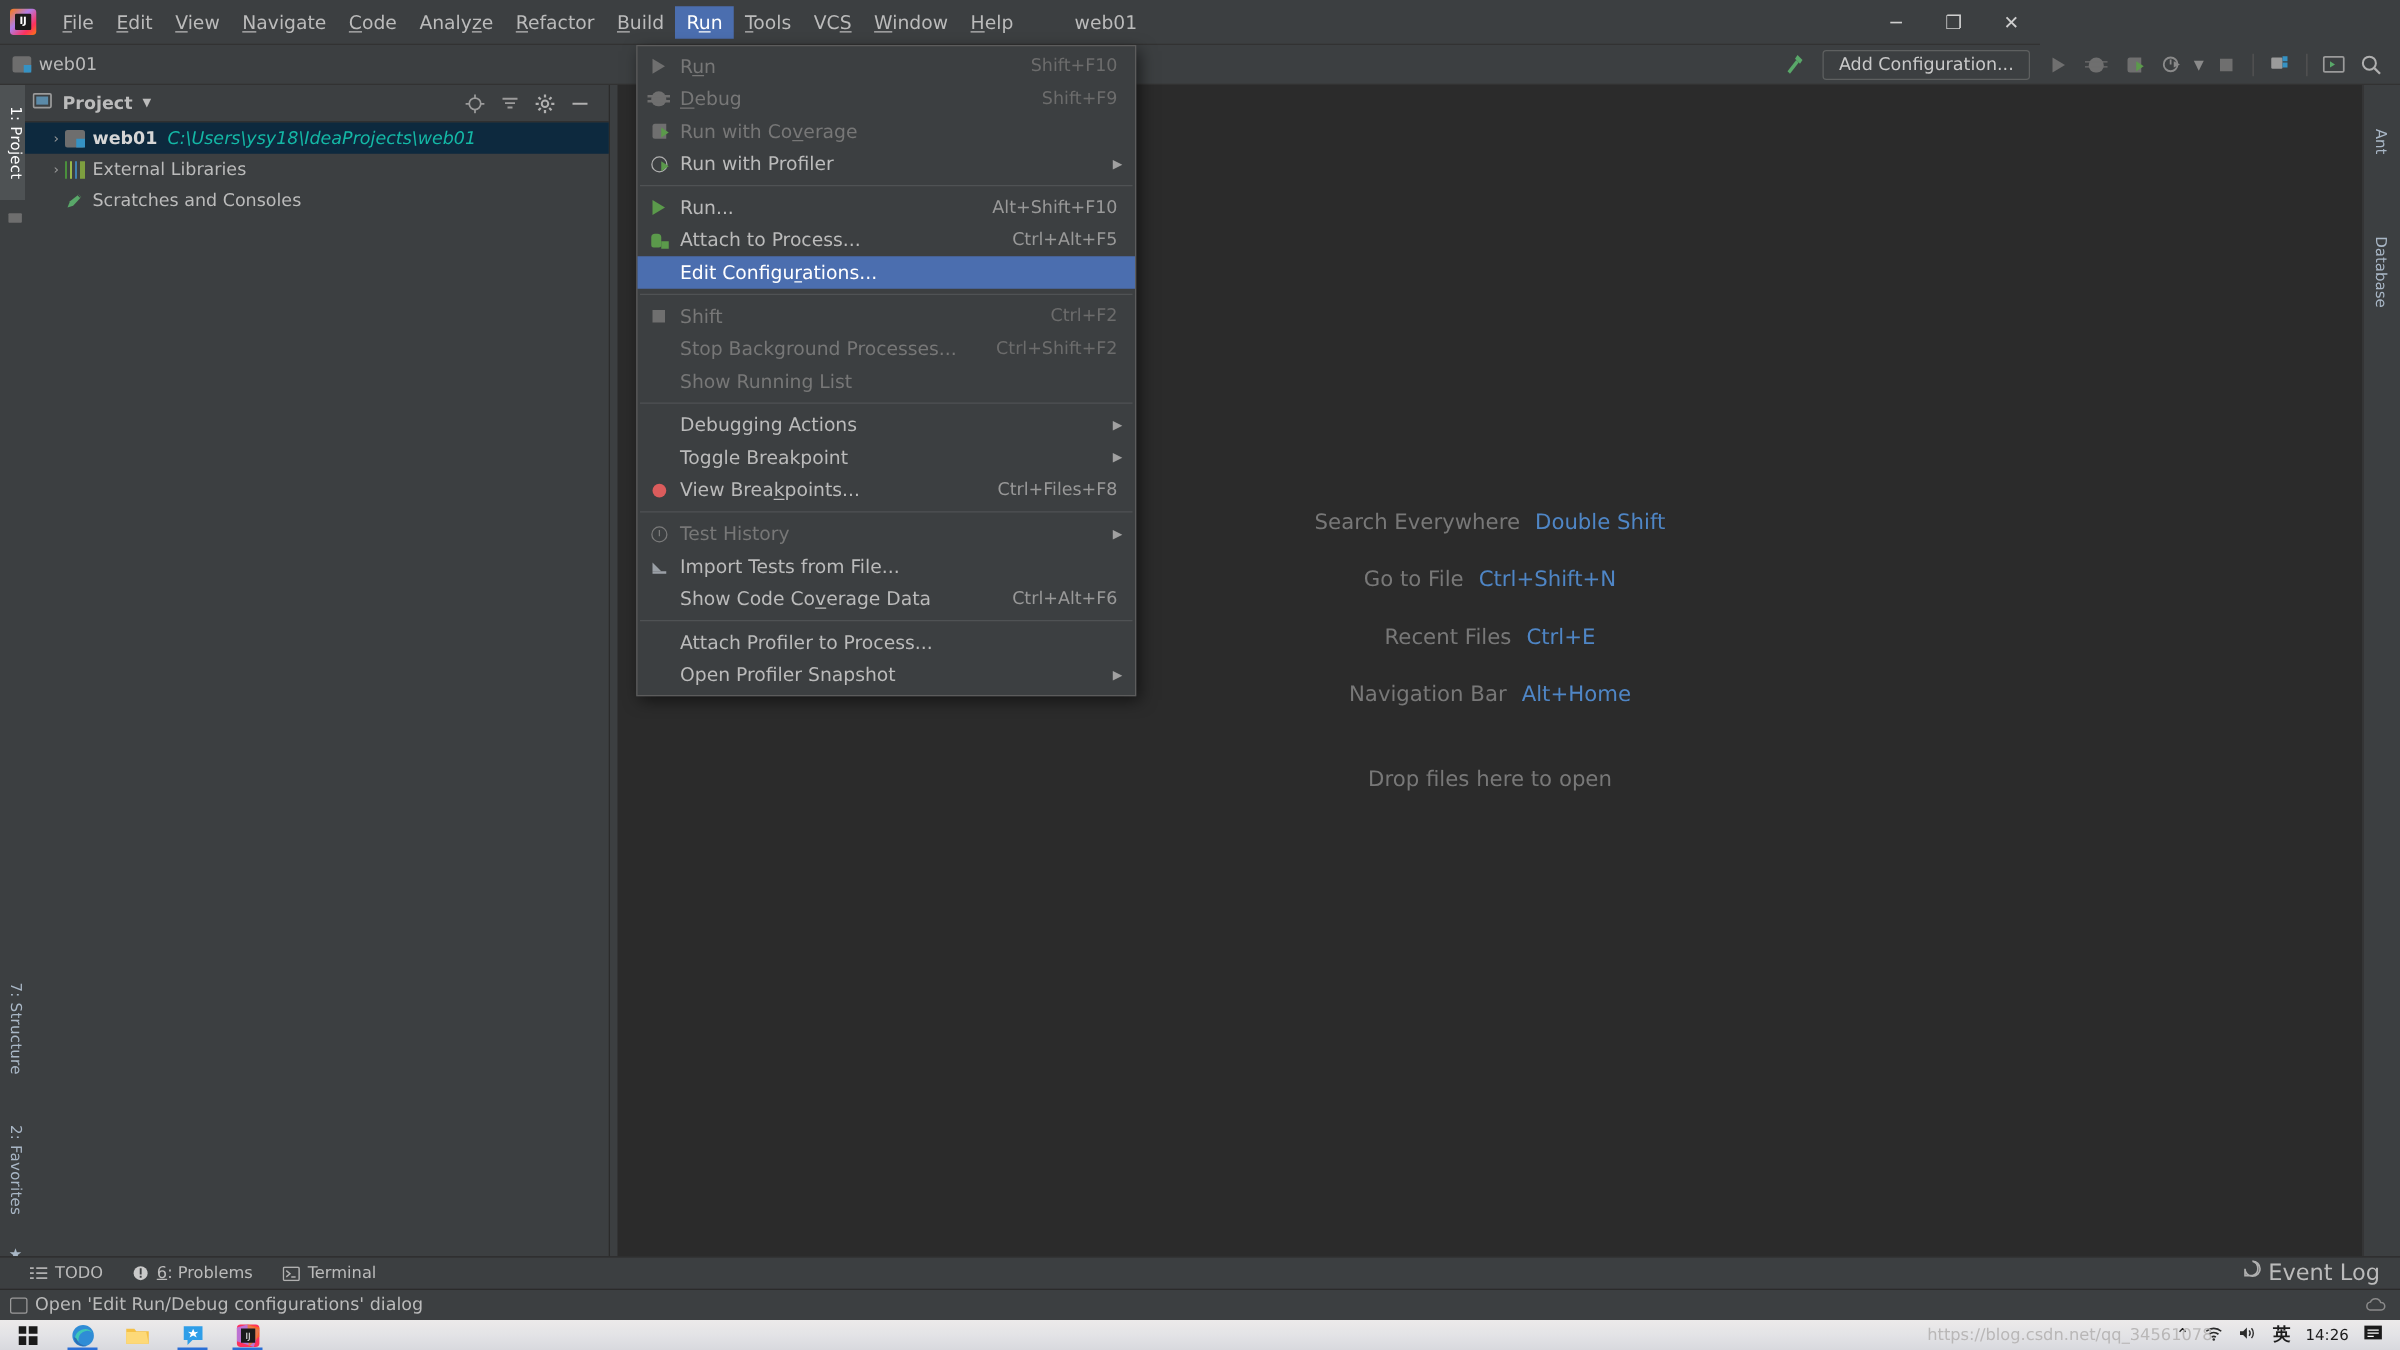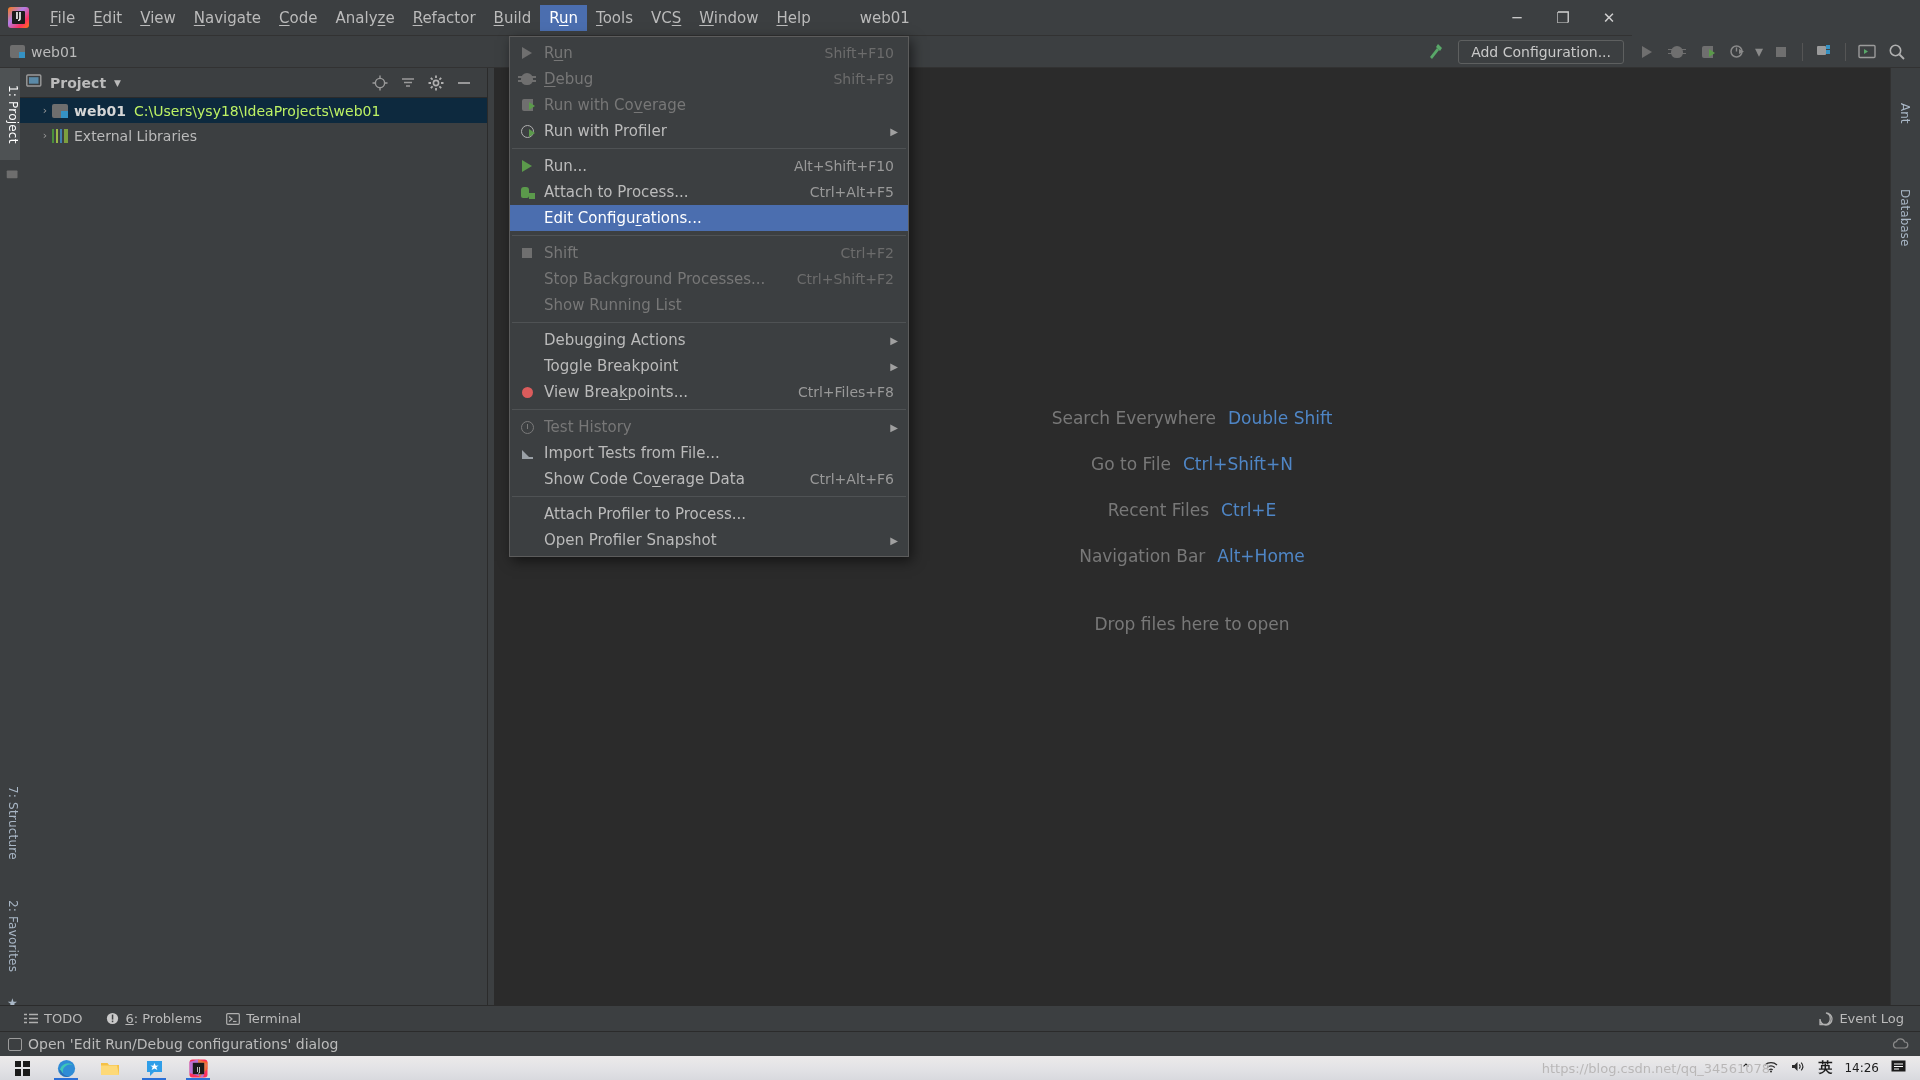--- a/index.html
+++ b/index.html
@@ -123,21 +123,21 @@
     width: 14px; font-size: 11px; color: #9b9b9b; flex: none; text-align: center;
   }
   .node-ic { width:16px; height:14px; margin-right:6px; flex:none; position:relative; }
   .ic-module { background:#6e6e6e; border-radius:2px; }
   .ic-module::after { content:""; position:absolute; right:0; bottom:0; width:7px;height:7px;background:#3592c4;}
   .ic-lib { background:
      linear-gradient(to right,#4a8f3c 0 2px,transparent 2px 4px,#9ab84a 4px 6px,
      transparent 6px 8px,#3f7fb0 8px 10px,transparent 10px 12px,#7d9f3f 12px 14px); }
   .ic-scratch { background: transparent; }
   .node-name { font-weight: 700; color: #d6d6d6; }
-  .node-path { color: #bef264; margin-left: 8px; font-weight: 400; }
+  .node-path { color: #14b8a6; margin-left: 8px; font-weight: 400; font-style: italic; }
 
   
   .editor {
     position: absolute; top: 68px; left: 494px; width: 1396px; height: 937px;
     background: #2b2b2b;
   }
   .welcome {
     position: absolute; top: 340px; left: 0; width: 1396px;
     display: flex; flex-direction: column; align-items: center;
     font-size: 17px; color: #787878;
@@ -162,21 +162,21 @@
   .bottom-bar {
     position: absolute; top: 1005px; left: 0; width: 1920px; height: 26px;
     background: #3c3f41; display: flex; align-items: center;
     border-top: 1px solid #2b2b2b;
   }
   .bb-item {
     display: flex; align-items: center; gap: 6px; font-size: 13px;
     color: #bbbbbb; margin-left: 24px; white-space: nowrap;
   }
   .bb-item u { text-decoration: underline; }
-  .bb-right { margin-left: auto; margin-right: 16px; display:flex; align-items:flex-end; gap:6px; font-size:13px; color:#bbbbbb;}
+  .bb-right { margin-left: auto; margin-right: 16px; display:flex; align-items:flex-start; gap:6px; font-size:18px; color:#bbbbbb;}
 
   
   .status-bar {
     position: absolute; top: 1031px; left: 0; width: 1920px; height: 25px;
     background: #3c3f41; display: flex; align-items: center;
     border-top: 1px solid #2b2b2b;
   }
   .status-text { font-size: 14px; color: #bbbbbb; margin-left: 28px; white-space: nowrap; }
   .status-icon { position:absolute; left: 8px; width:14px; height:13px;
      border:1px solid #9b9b9b; border-radius:2px; }
@@ -387,20 +387,30 @@
         <span class="arrow">›</span>
         <span class="node-ic ic-module"></span>
         <span class="node-name">web01</span>
         <span class="node-path">C:\Users\ysy18\IdeaProjects\web01</span>
       </div>
       <div class="tree-row">
         <span class="arrow">›</span>
         <span class="node-ic ic-lib"></span>
         <span>External Libraries</span>
       </div>
+      <div class="tree-row">
+        <span class="arrow"></span>
+        <span class="node-ic ic-scratch">
+          <svg width="16" height="14" viewBox="0 0 16 14">
+              <path d="M2 12 L4 7 L11 1.5 L13 3.5 L6.5 10.5 Z" fill="#59a869"></path>
+              <path d="M10.5 2 L12.5 4" stroke="#3c3f41" stroke-width="1"></path>
+            </svg>
+        </span>
+        <span>Scratches and Consoles</span>
+      </div>
     </div>
   </div>
 
   <div class="editor">
     <div class="welcome">
       <div class="wrow">
         <span>Search Everywhere</span>
         <span class="wkey">Double Shift</span>
       </div>
       <div class="wrow">

